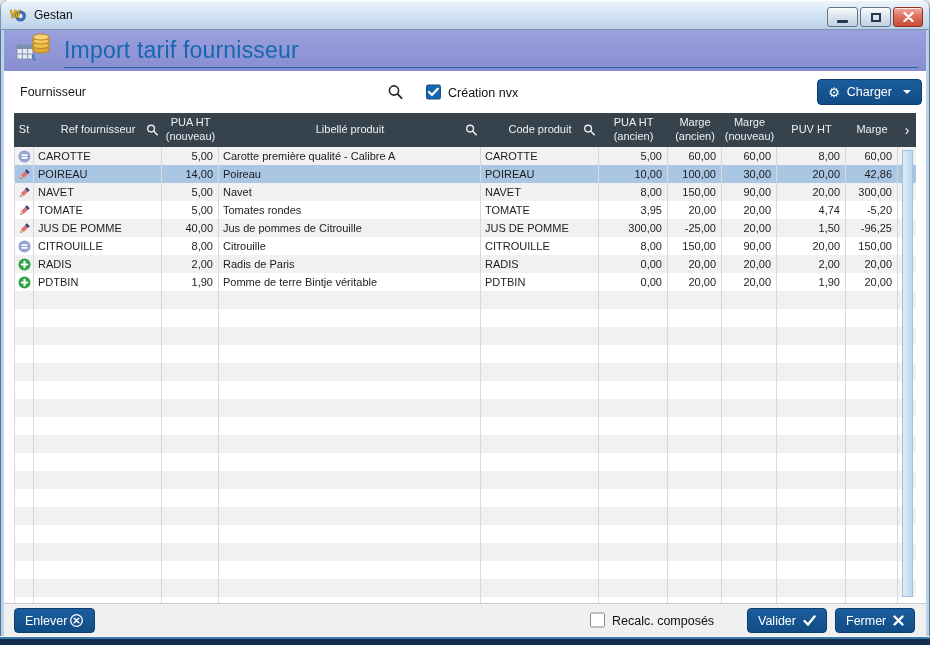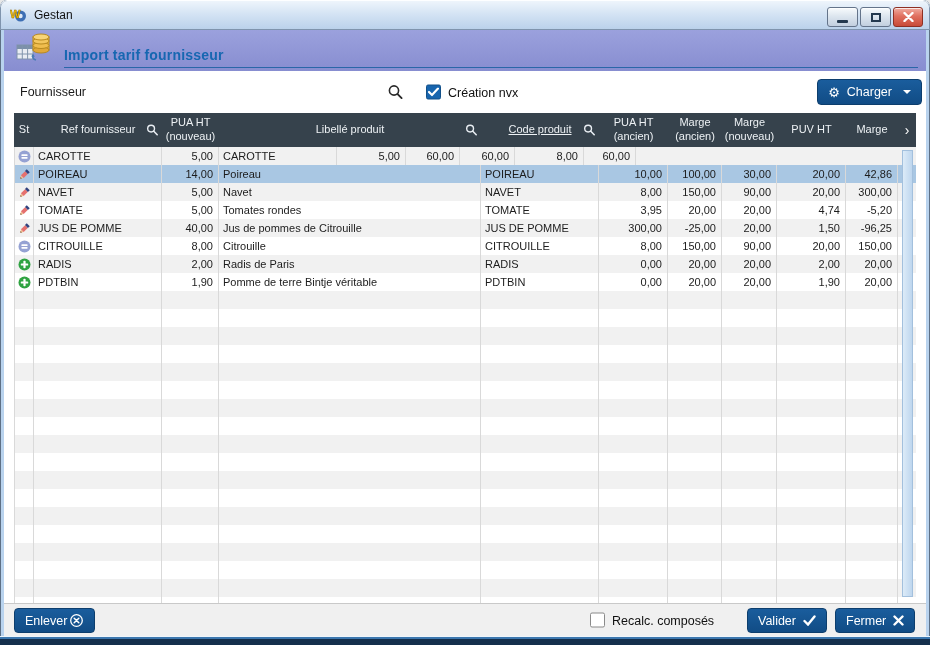--- a/index.html
+++ b/index.html
@@ -29,21 +29,21 @@
   .glyph-max{width:10px;height:9px;border:2px solid #24394f;background:transparent;}
   
   .main{position:absolute;left:4px;top:30px;width:922px;height:606px;background:#fff;}
   .band{
     position:absolute;left:0;top:0;width:922px;height:41px;
     background:linear-gradient(#9ba1dd,#878dd0);
     display:flex;align-items:flex-end;padding:0 8px 0 12px;
   }
   .band-icon{margin-bottom:4px;}
   .band-title-wrap{flex:1;margin-left:10px;border-bottom:1px solid #2a66a8;padding-bottom:3px;margin-bottom:3px;}
-  .band-title{font-size:14px;font-weight:bold;color:#1667b1;letter-spacing:.2px;}
+  .band-title{font-size:23px;font-weight:normal;color:#1667b1;letter-spacing:.2px;}
   
   .toolbar{position:absolute;left:0;top:41px;width:922px;height:42px;background:#fff;}
   .tb-item{position:absolute;top:50%;transform:translateY(-50%);}
   .fournisseur-label{left:16px;font-size:12.5px;color:#1a1a1a;}
   .combo{left:104px;width:272px;height:23px;border-bottom:1px solid #9aa0a6;background:#fff;
     display:flex;align-items:center;padding-left:3px;cursor:default;}
   .combo-value{font-size:12.5px;color:#111;}
   .combo-arrow{margin-left:auto;margin-right:5px;width:0;height:0;
     border-left:4px solid transparent;border-right:4px solid transparent;border-top:5px solid #2f6fc1;}
   .search-btn{left:383px;display:flex;}
@@ -186,21 +186,21 @@
           </div>
           <div class="th" style="width: 262px;">
             <span>Libellé produit</span>
             <span class="mag">
               <svg width="13" height="13" viewBox="0 0 13 13">
                 <circle cx="5.1" cy="5.1" r="3.4" fill="none" stroke="#e8edf2" stroke-width="1.4"></circle>
                 <line x1="7.8" y1="7.8" x2="11.2" y2="11.2" stroke="#e8edf2" stroke-width="1.6" stroke-linecap="round"></line>
               </svg>
             </span>
           </div>
-          <div class="th" style="width: 118px; text-decoration: underline;">
+          <div class="th" style="width: 118px;">
             <span>Code produit</span>
             <span class="mag">
               <svg width="13" height="13" viewBox="0 0 13 13">
                 <circle cx="5.1" cy="5.1" r="3.4" fill="none" stroke="#e8edf2" stroke-width="1.4"></circle>
                 <line x1="7.8" y1="7.8" x2="11.2" y2="11.2" stroke="#e8edf2" stroke-width="1.6" stroke-linecap="round"></line>
               </svg>
             </span>
           </div>
           <div class="th" style="width: 69px;">
             <span>PUA HT</span>
@@ -227,20 +227,21 @@
               <span style="display: flex;">
                 <svg width="13" height="13" viewBox="0 0 13 13">
                   <circle cx="6.5" cy="6.5" r="6" fill="#95a2d3"></circle>
                   <rect x="3.4" y="4.3" width="6.2" height="1.7" rx="0.6" fill="#fff"></rect>
                   <rect x="3.4" y="7" width="6.2" height="1.7" rx="0.6" fill="#fff"></rect>
                 </svg>
               </span>
             </div>
             <div class="td txt" style="width: 128px;">CAROTTE</div>
             <div class="td num" style="width: 57px;">5,00</div>
+            <div class="td txt" style="width: 262px;">Carotte première qualité - Calibre A</div>
             <div class="td txt" style="width: 118px;">CAROTTE</div>
             <div class="td num" style="width: 69px;">5,00</div>
             <div class="td num" style="width: 54px;">60,00</div>
             <div class="td num" style="width: 55px;">60,00</div>
             <div class="td num" style="width: 69px;">8,00</div>
             <div class="td num" style="width: 52px;">60,00</div>
           </div>
           <div class="tr selected">
             <div class="td st first" style="width: 20px;">
               <span style="display: flex;">

